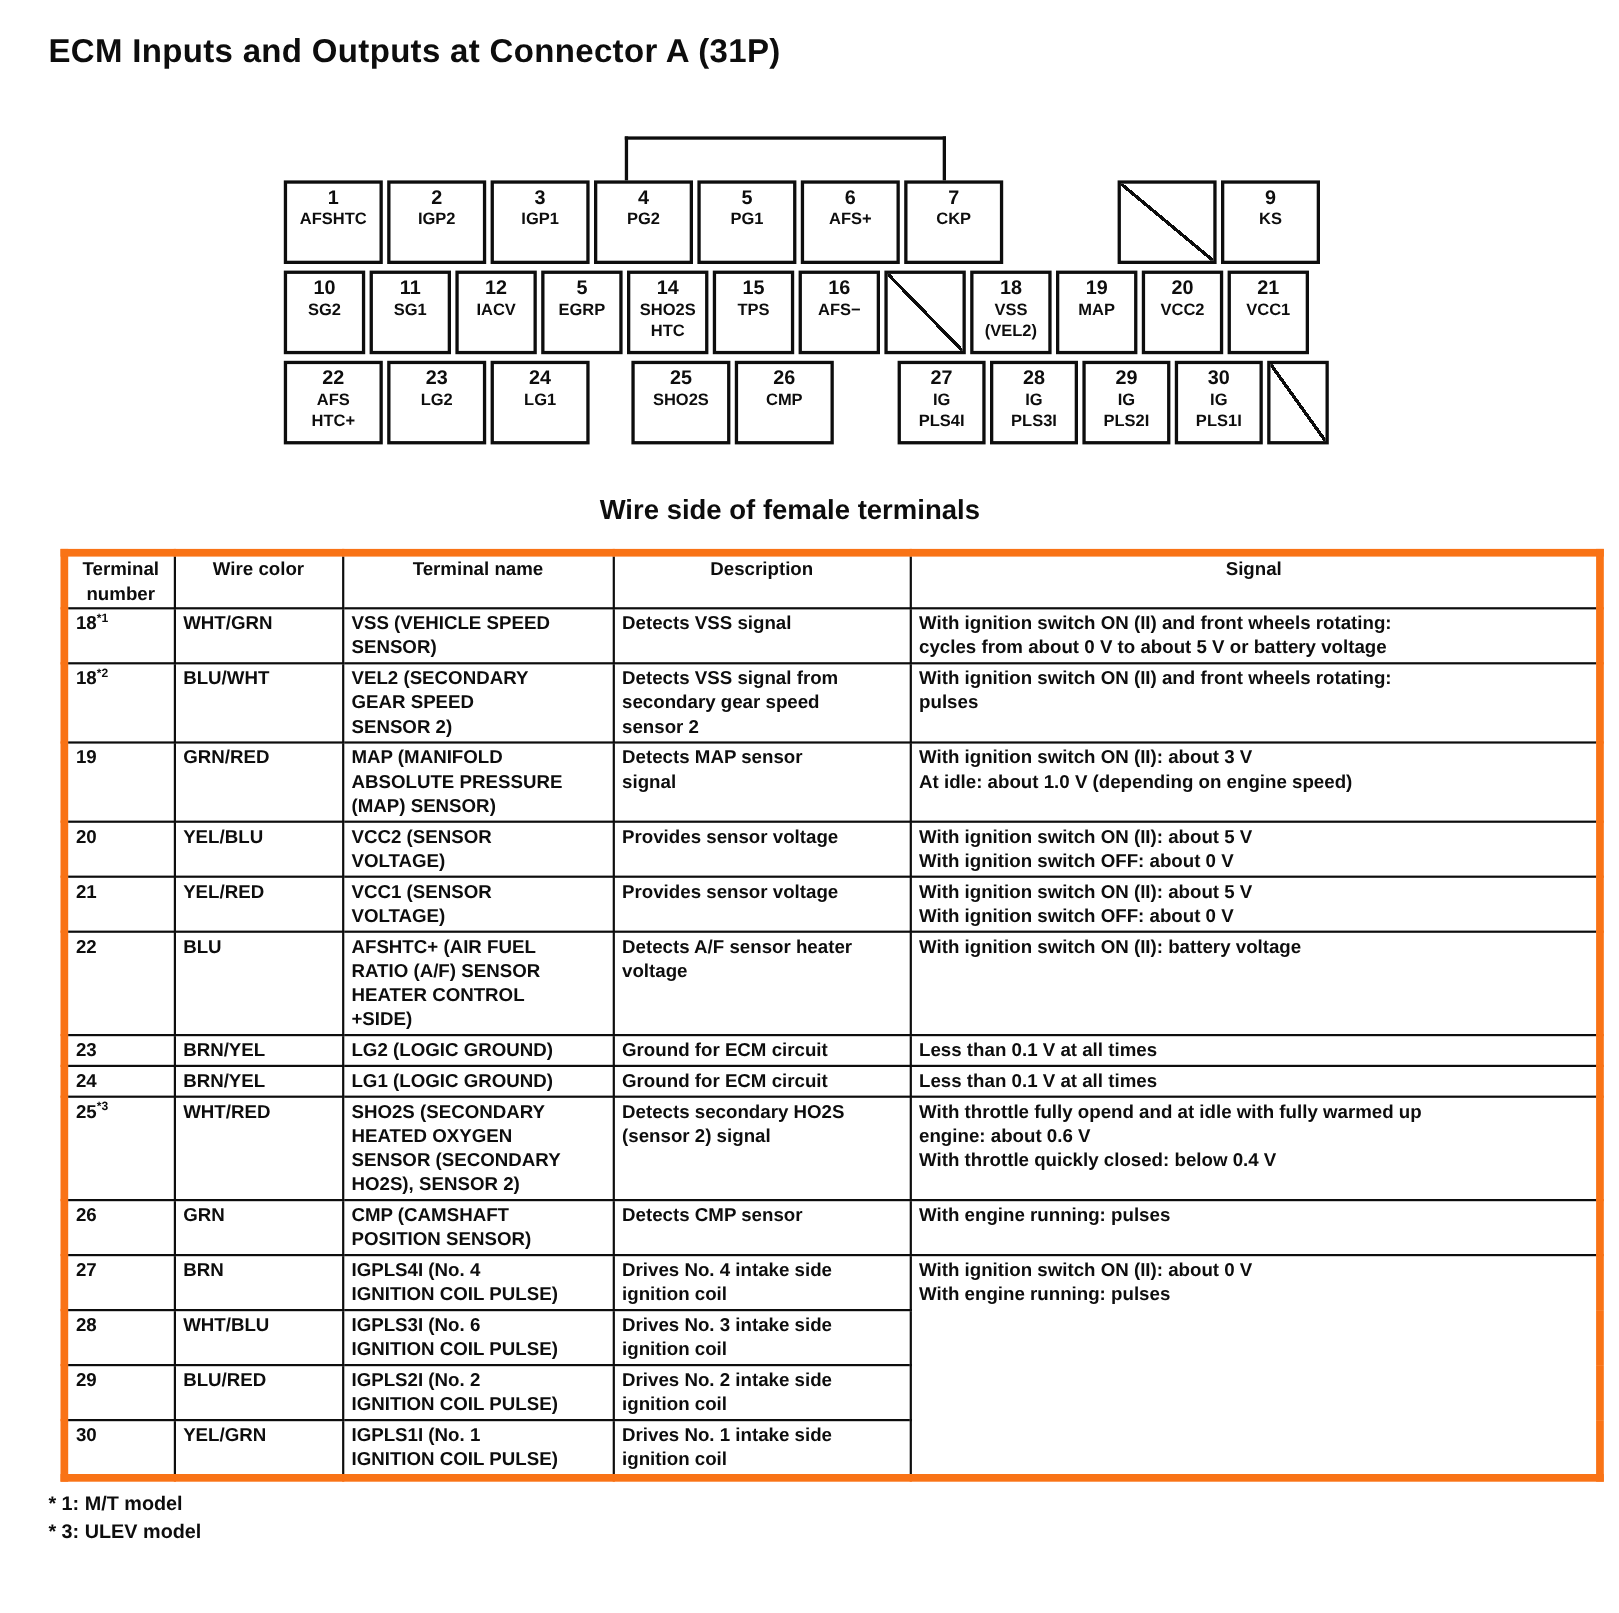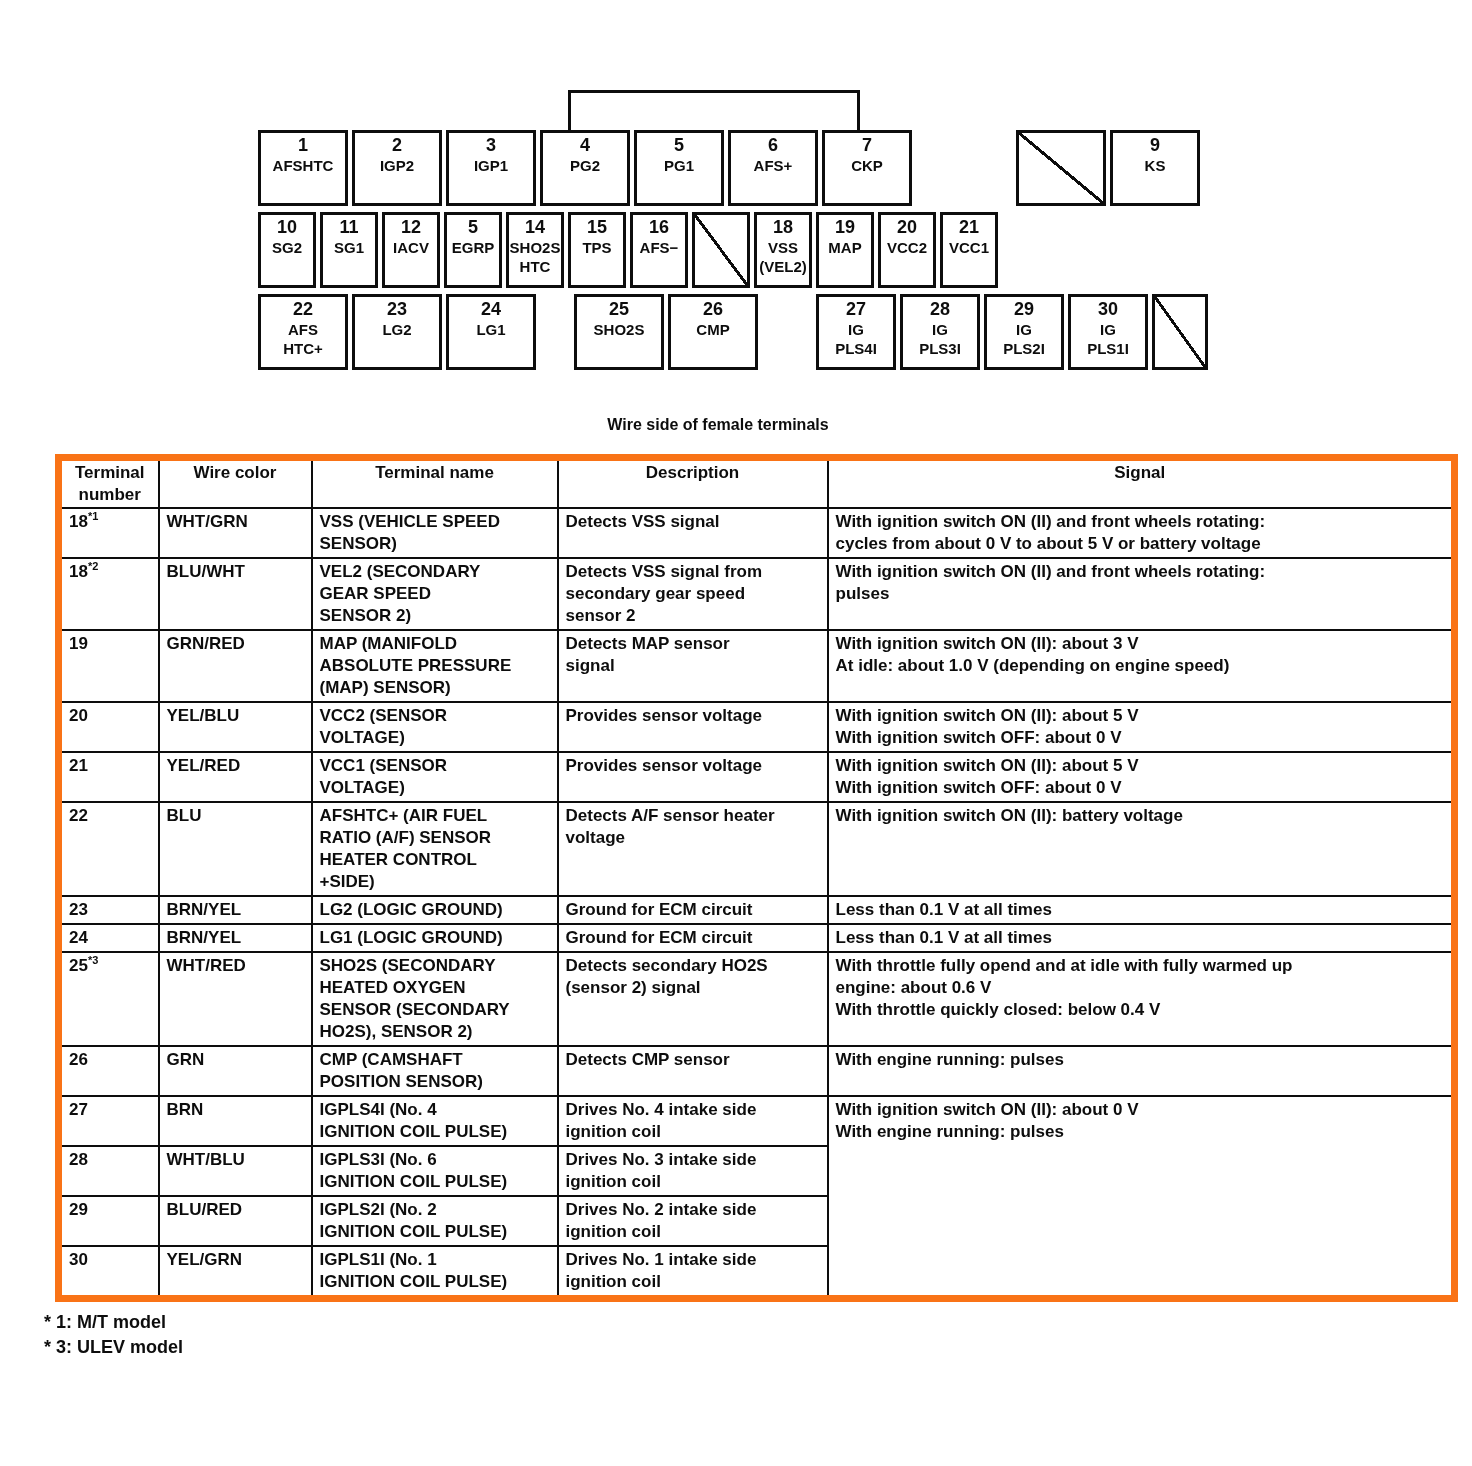--- a/index.html
+++ b/index.html
@@ -33,37 +33,37 @@
   .conn-row { display: flex; gap: 4px; margin-bottom: 6px; align-items: stretch; }
   .conn-cell {
     flex: 0 0 auto;
     width: 90px; height: 76px;
     border: 3px solid #0d0d0d;
     display: flex; flex-direction: column;
     align-items: center; justify-content: flex-start;
     padding-top: 2px;
     text-align: center;
   }
-  .conn-row-2 .conn-cell { width: 58px; }
+  .conn-row-2 .conn-cell { width: 74px; }
   .pin-num { font-size: 18px; line-height: 21px; }
   .pin-label { font-size: 15px; line-height: 19px; white-space: pre-line; }
   .conn-blank {
     background-image: linear-gradient(to top right,
       transparent calc(50% - 1.5px),
       #0d0d0d calc(50% - 1.5px),
       #0d0d0d calc(50% + 1.5px),
       transparent calc(50% + 1.5px));
   }
   .conn-spacer { flex: 0 0 auto; width: 90px; border: none; }
 
   .caption {
     margin: 46px 0 0 258px;
     width: 920px;
     text-align: center;
-    font-size: 16px;
+    font-size: 25px;
   }
 
   .note { margin: 50px 0 0 44px; font-size: 18px; }
 
   
   table.sig {
     border-collapse: collapse;
     table-layout: fixed;
     margin: 20px 0 0 55px;
     width: 1396px;
@@ -84,20 +84,21 @@
   sup { font-size: 11px; line-height: 0; }
 
   .footnotes { margin: 8px 0 0 44px; }
   .footnote { font-size: 18px; line-height: 25px; }
 </style>
 </head>
 <body>
 
 <div class="page">
 
+  <h1 class="title">ECM Inputs and Outputs at Connector A (31P)</h1>
 
   <div class="connector">
     <div class="conn-tab"></div>
     <div id="connector-rows">
         <div class="conn-row conn-row-1">
           <div class="conn-cell">
             <div class="pin-num">1</div>
             <div class="pin-label">AFSHTC</div>
           </div>
           <div class="conn-cell">

